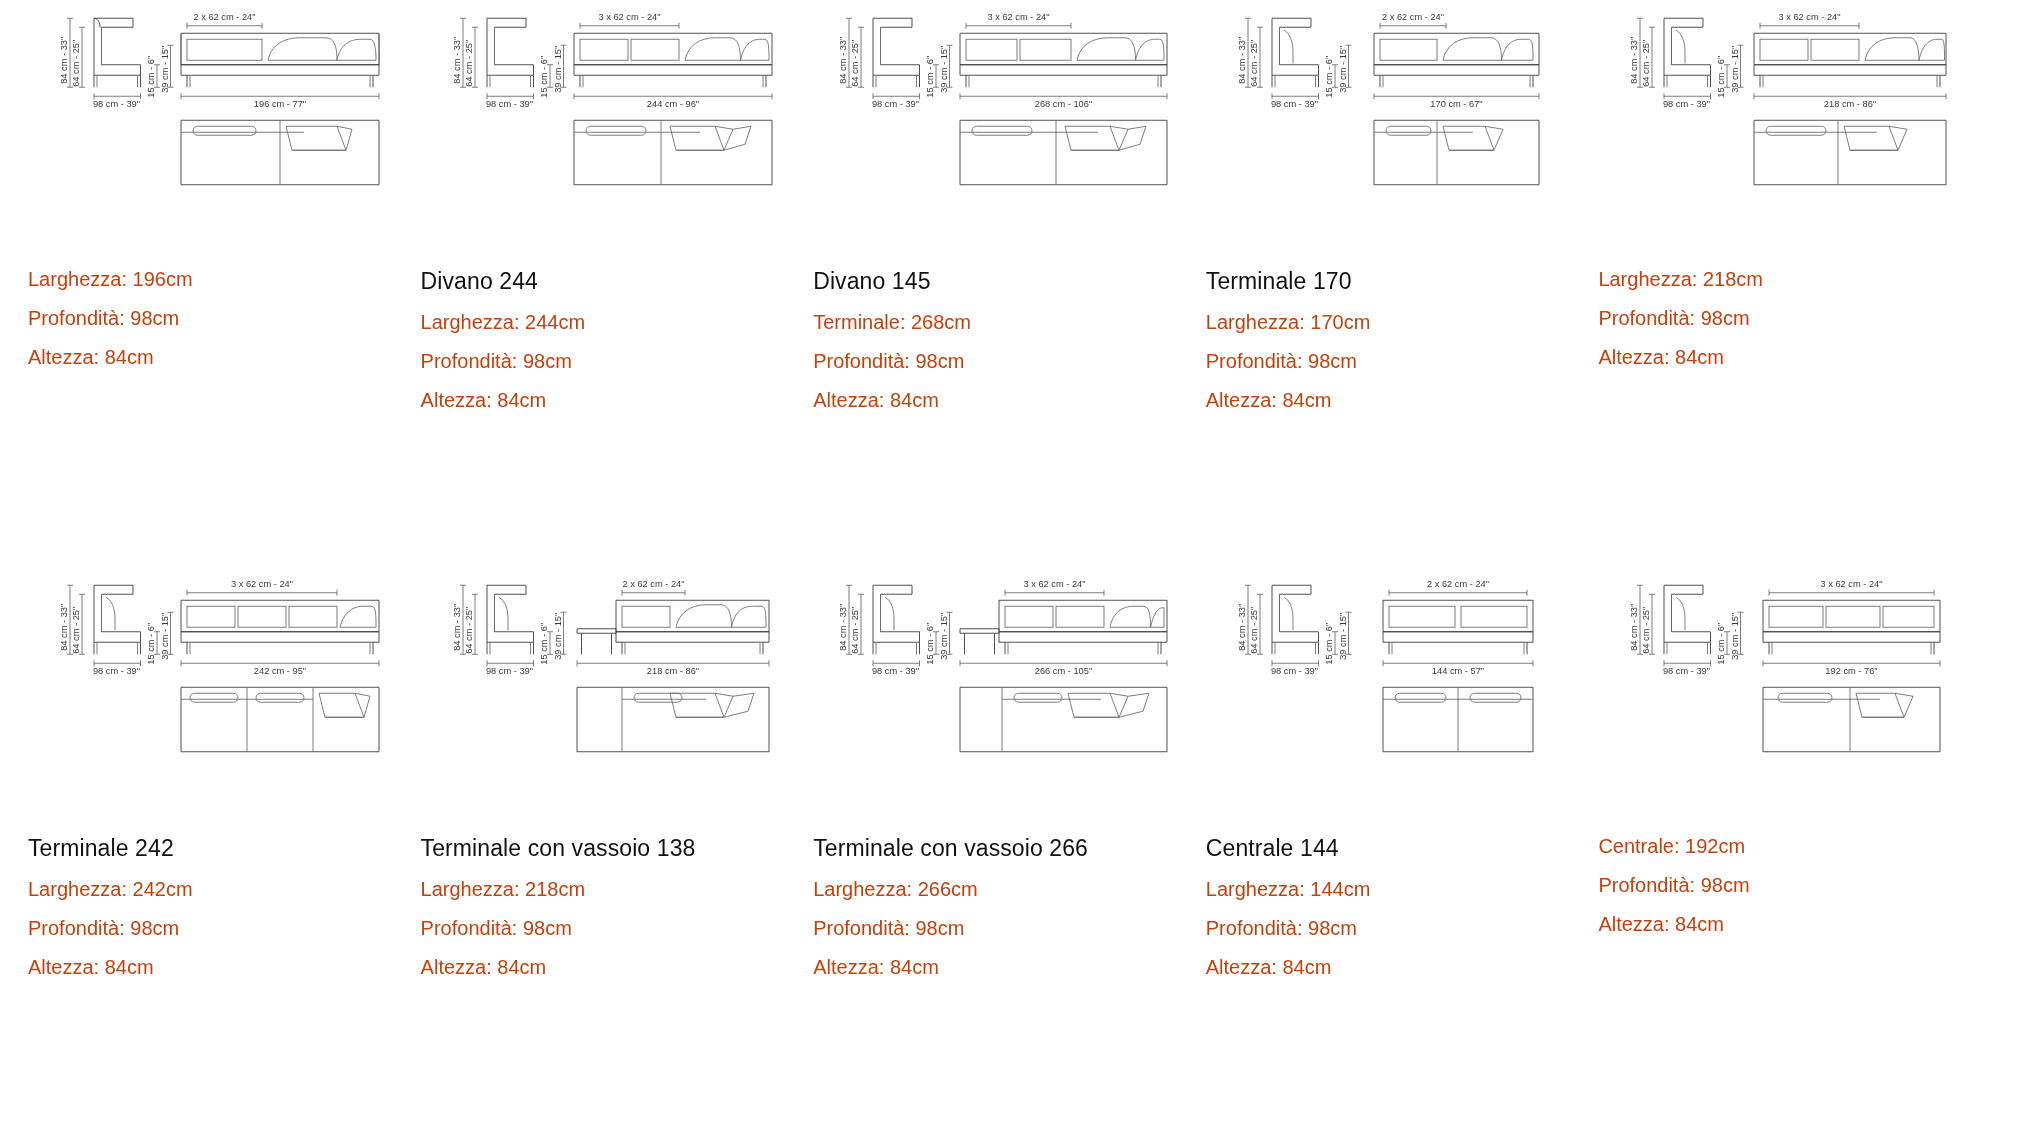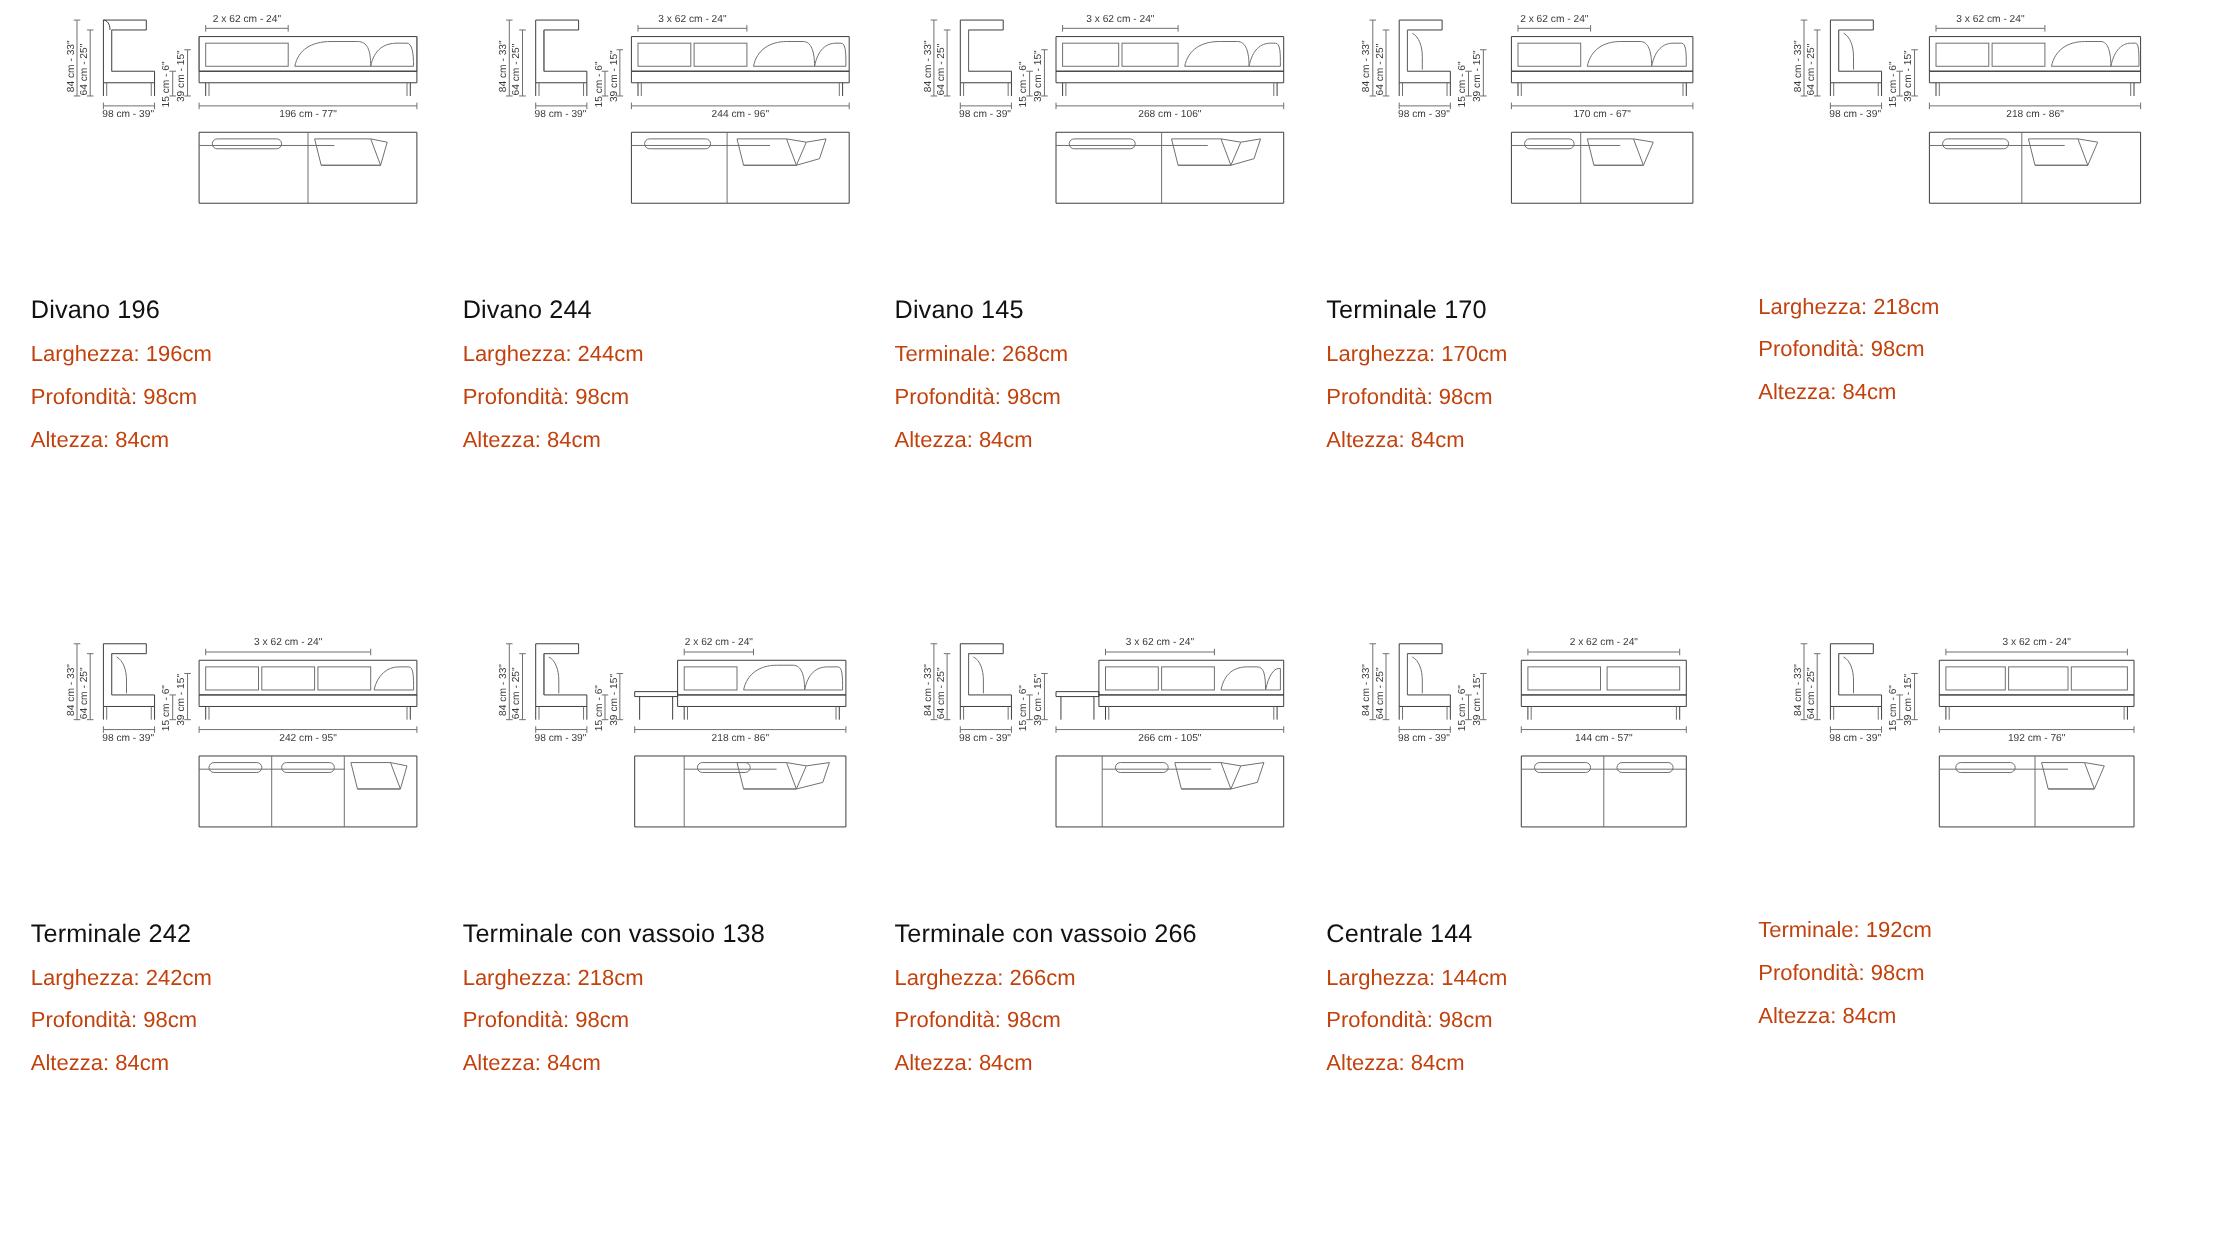--- a/index.html
+++ b/index.html
@@ -156,21 +156,20 @@
             <rect class="tech" x="102" y="80" width="132" height="43"></rect>
             <path class="tech-thin" d="M102 88 L184 88"></path>
             <path class="tech-thin" d="M168 80 L168 123"></path>
             <rect class="tech-thin" x="110" y="84" width="42" height="6" rx="3"></rect>
             <path class="tech-thin" d="M172 84 L206 84 L212 100 L176 100 Z"></path>
             <path class="tech-thin" d="M176 100 L212 100 L216 86 L206 84"></path>
           </g>
         </svg>
       </div>
       <div class="info">
-        <p class="item-title">Divano 196</p>
         <p class="spec">Larghezza: 196cm</p>
         <p class="spec">Profondità: 98cm</p>
         <p class="spec">Altezza: 84cm</p>
       </div>
     </div>
 
     <div class="cell">
       <div class="draw-area">
         <svg width="360" height="200" viewBox="0 0 240 133">
           <g>
@@ -774,21 +773,21 @@
             <rect class="tech" x="110" y="80" width="118" height="43"></rect>
             <path class="tech-thin" d="M110 88 L188 88"></path>
             <path class="tech-thin" d="M168 80 L168 123"></path>
             <rect class="tech-thin" x="120" y="84" width="36" height="6" rx="3"></rect>
             <path class="tech-thin" d="M172 84 L198 84 L204 100 L176 100 Z"></path>
             <path class="tech-thin" d="M176 100 L204 100 L210 86 L198 84"></path>
           </g>
         </svg>
       </div>
       <div class="info">
-        <p class="spec">Terminale: 192cm</p>
+        <p class="spec">Centrale: 192cm</p>
         <p class="spec">Profondità: 98cm</p>
         <p class="spec">Altezza: 84cm</p>
       </div>
     </div>
 
   </div>
 
 </div>
 
 </body></html>

